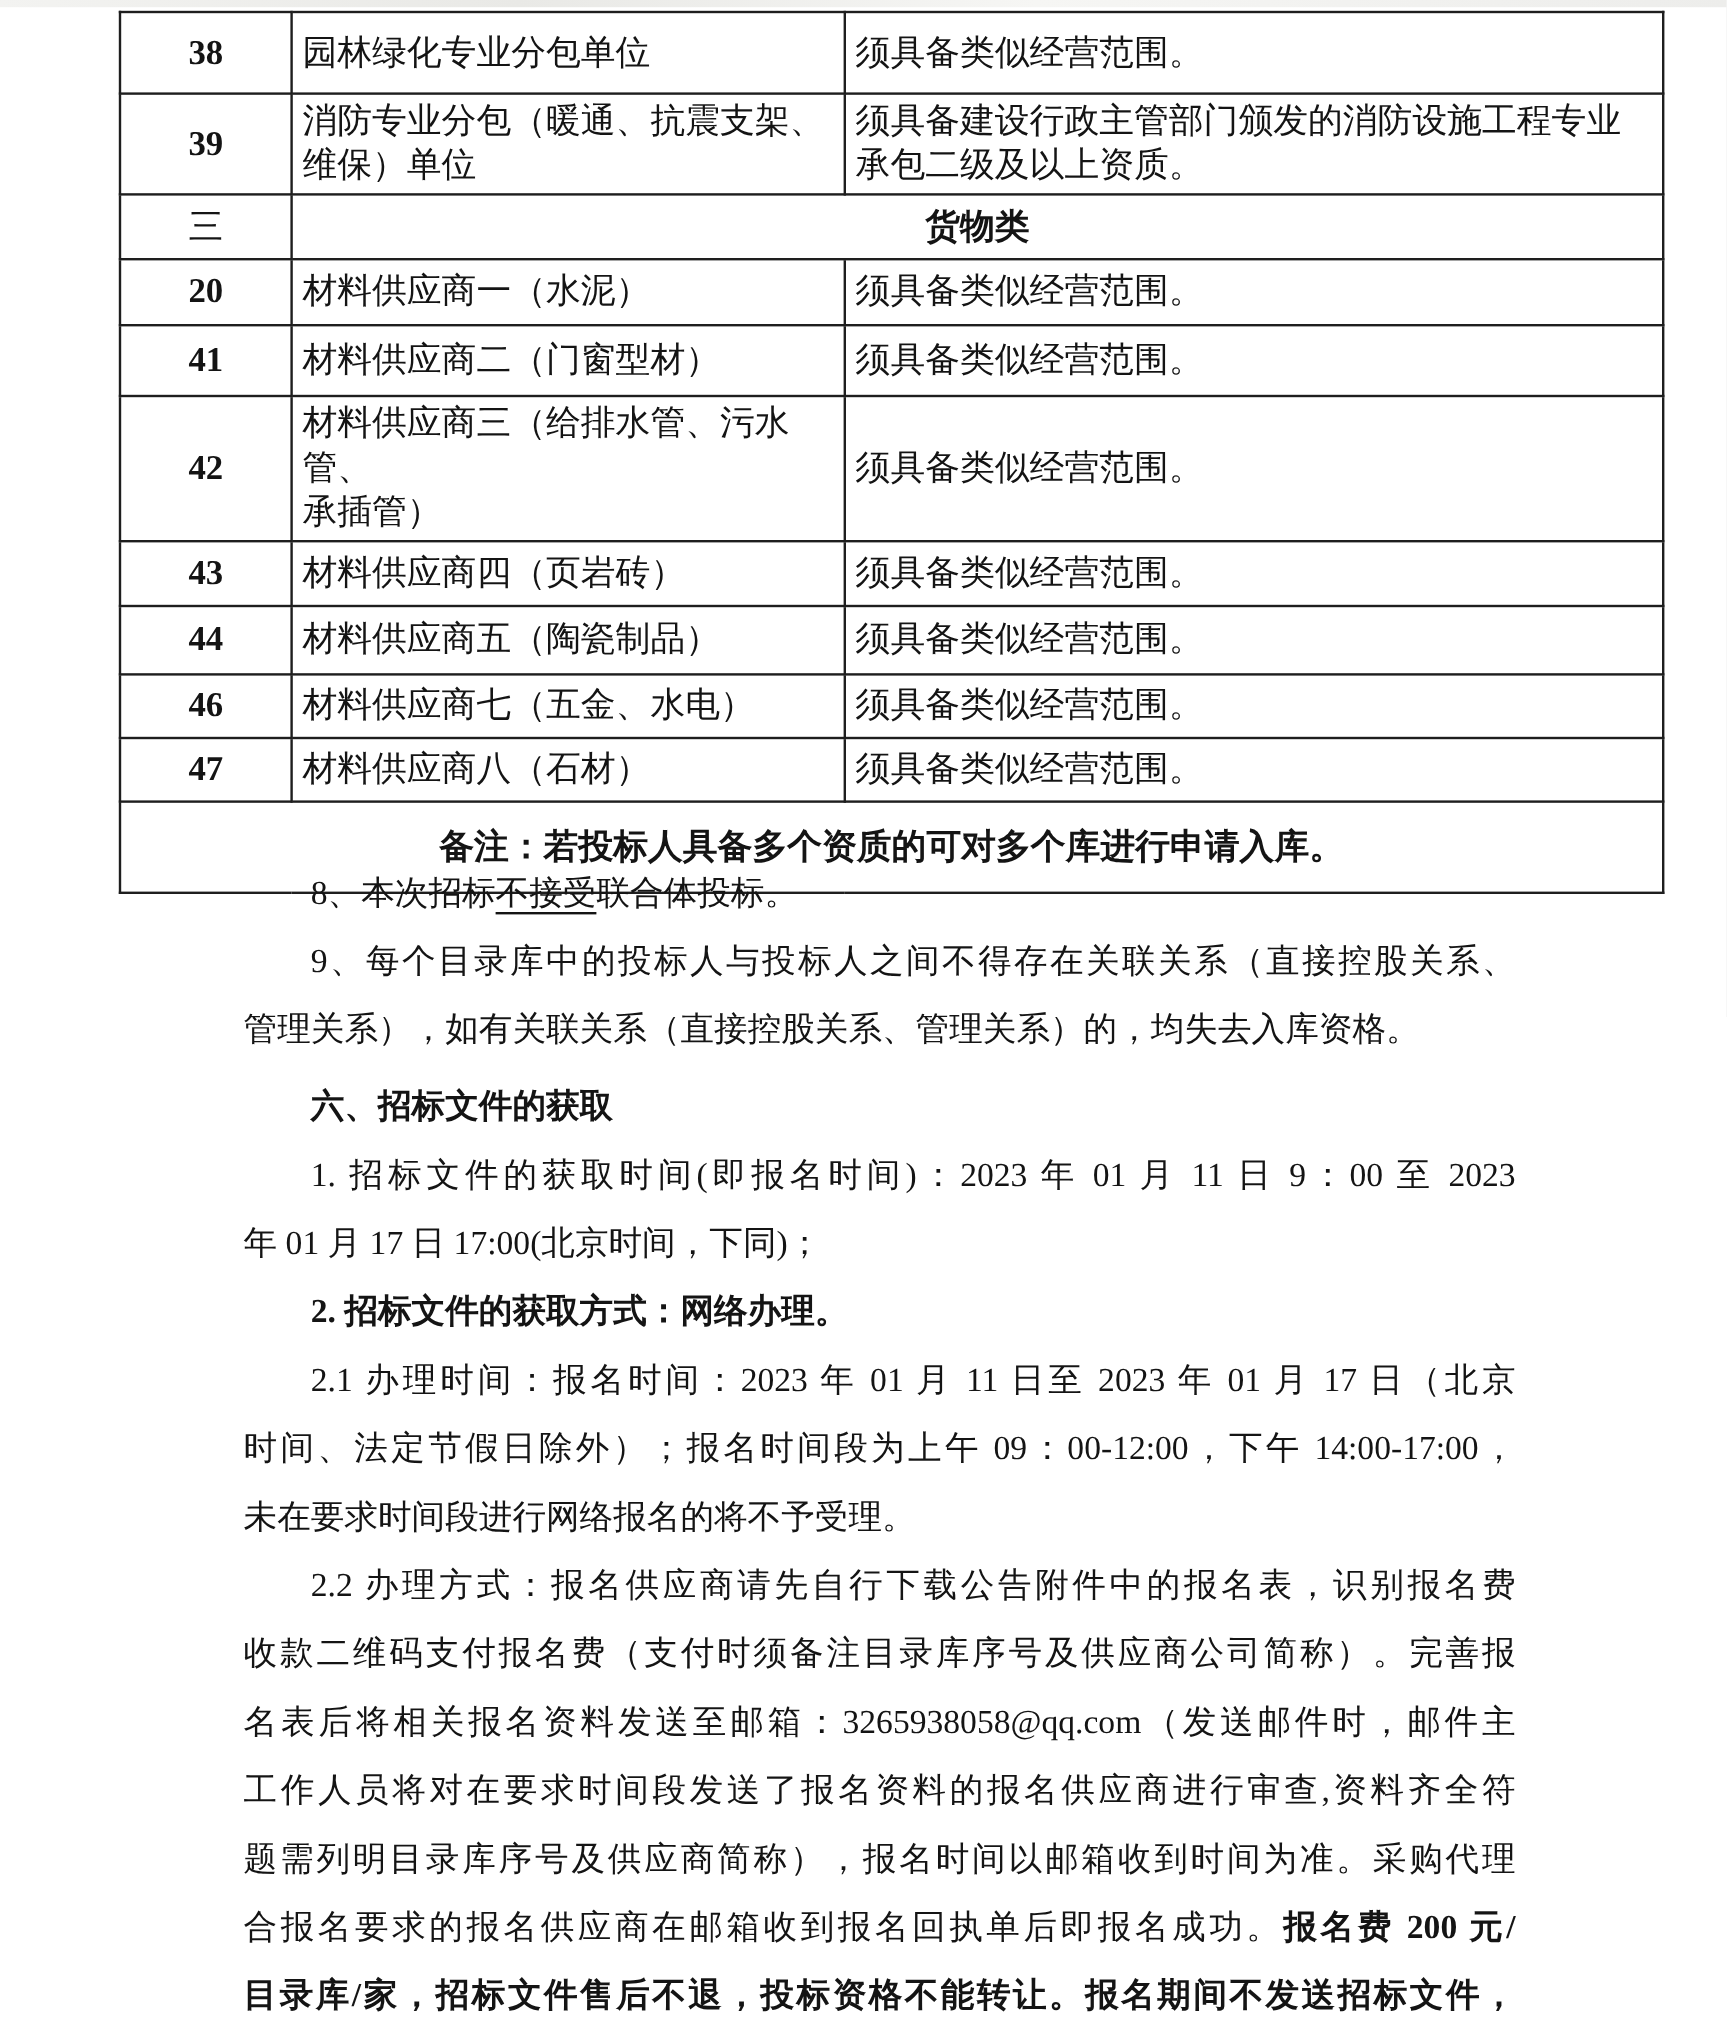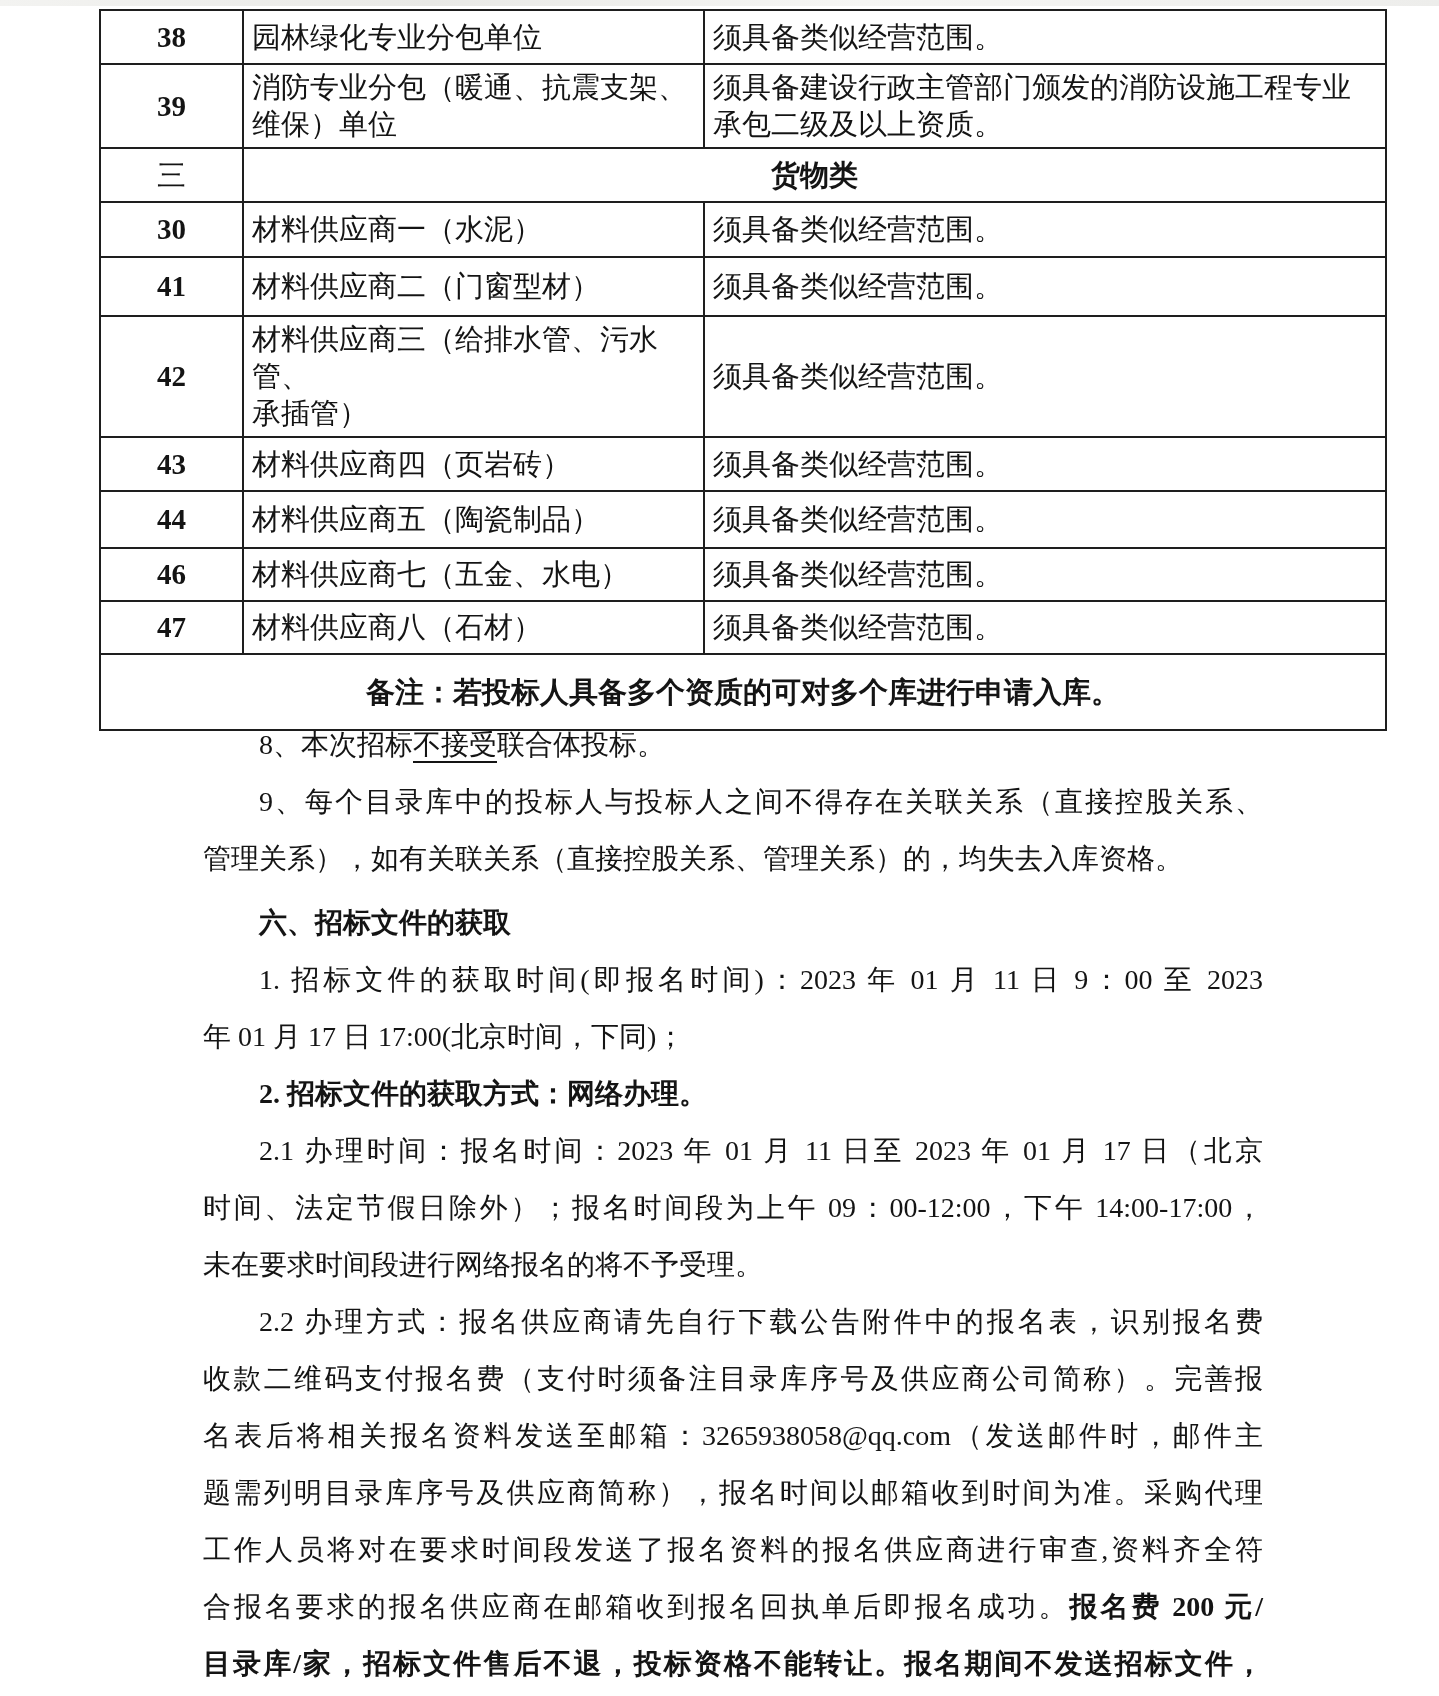--- a/index.html
+++ b/index.html
@@ -27,21 +27,21 @@
     vertical-align:middle;
     padding:4px 8px;
     white-space:pre-line;
   }
   td.c-no{width:125px;text-align:center;font-weight:bold;font-size:30px;}
   td.c-no.sec{font-weight:normal;font-size:29px;}
   td.c-name{width:443px;}
   td.c-req{width:664px;}
   td.c-sec{text-align:center;font-weight:bold;font-size:30px;}
   td.c-note{text-align:center;font-weight:bold;font-size:29px;}
-  tr:nth-child(1){height:54px}
+  tr:nth-child(1){height:68px}
   tr:nth-child(2){height:79px}
   tr:nth-child(3){height:54px}
   tr:nth-child(4){height:55px}
   tr:nth-child(5){height:59px}
   tr:nth-child(6){height:73px}
   tr:nth-child(7){height:54px}
   tr:nth-child(8){height:57px}
   tr:nth-child(9){height:53px}
   tr:nth-child(10){height:53px}
   tr:nth-child(11){height:76px}
@@ -86,21 +86,21 @@
           <td class="c-name">消防专业分包（暖通、抗震支架、
 维保）单位</td>
           <td class="c-req">须具备建设行政主管部门颁发的消防设施工程专业
 承包二级及以上资质。</td>
         </tr>
         <tr>
           <td class="c-no sec">三</td>
           <td class="c-sec" colspan="2">货物类</td>
         </tr>
         <tr>
-          <td class="c-no">30</td>
+          <td class="c-no">20</td>
           <td class="c-name">材料供应商一（水泥）</td>
           <td class="c-req">须具备类似经营范围。</td>
         </tr>
         <tr>
           <td class="c-no">41</td>
           <td class="c-name">材料供应商二（门窗型材）</td>
           <td class="c-req">须具备类似经营范围。</td>
         </tr>
         <tr>
           <td class="c-no">42</td>
@@ -154,19 +154,19 @@
       </div>
       <div class="para">
         <div class="tline ind just"><span class="seg">2.1 办理时间：报名时间：2023 年 01 月 11 日至 2023 年 01 月 17 日（北京</span></div>
         <div class="tline just"><span class="seg">时间、法定节假日除外）；报名时间段为上午 09：00-12:00，下午 14:00-17:00，</span></div>
         <div class="tline"><span class="seg">未在要求时间段进行网络报名的将不予受理。</span></div>
       </div>
       <div class="para">
         <div class="tline ind just"><span class="seg">2.2 办理方式：报名供应商请先自行下载公告附件中的报名表，识别报名费</span></div>
         <div class="tline just"><span class="seg">收款二维码支付报名费（支付时须备注目录库序号及供应商公司简称）。完善报</span></div>
         <div class="tline just"><span class="seg">名表后将相关报名资料发送至邮箱：3265938058@qq.com（发送邮件时，邮件主</span></div>
+        <div class="tline just"><span class="seg">工作人员将对在要求时间段发送了报名资料的报名供应商进行审查,资料齐全符</span></div>
         <div class="tline just"><span class="seg">题需列明目录库序号及供应商简称），报名时间以邮箱收到时间为准。采购代理</span></div>
-        <div class="tline just"><span class="seg">工作人员将对在要求时间段发送了报名资料的报名供应商进行审查,资料齐全符</span></div>
         <div class="tline just"><span class="seg">合报名要求的报名供应商在邮箱收到报名回执单后即报名成功。</span><span class="seg bold">报名费 200 元/</span></div>
         <div class="tline just"><span class="seg bold">目录库/家，招标文件售后不退，投标资格不能转让。报名期间不发送招标文件，</span></div>
       </div>
     </div>
 </div>
 
 </body></html>

